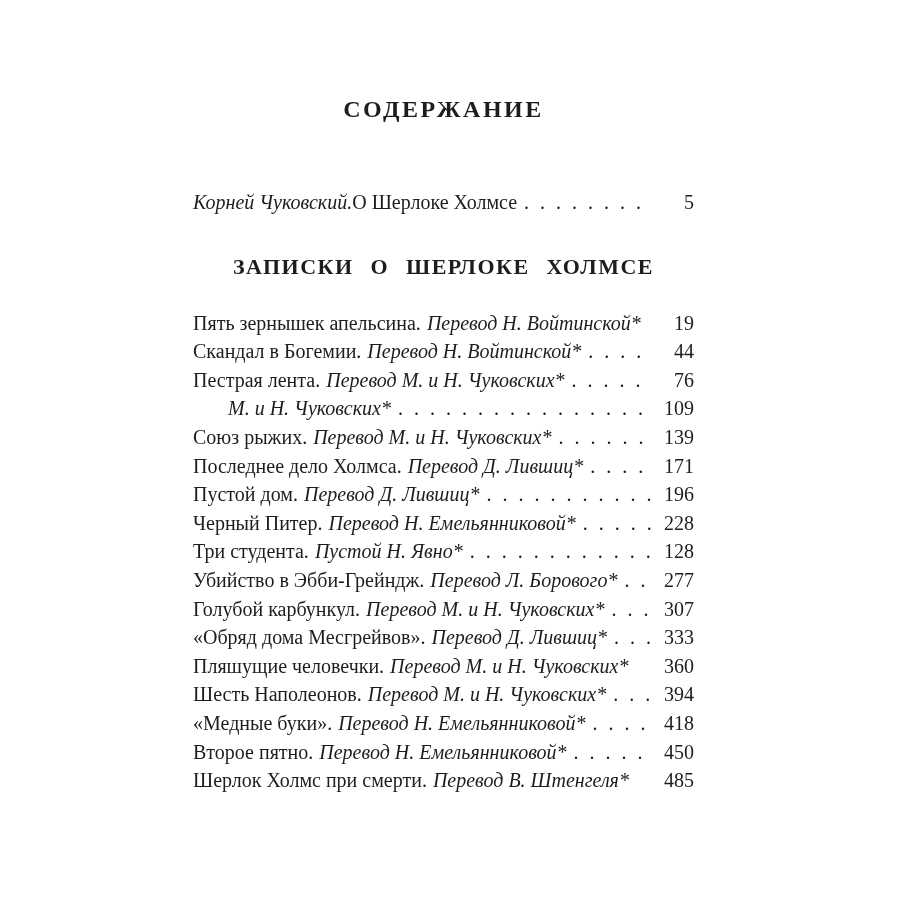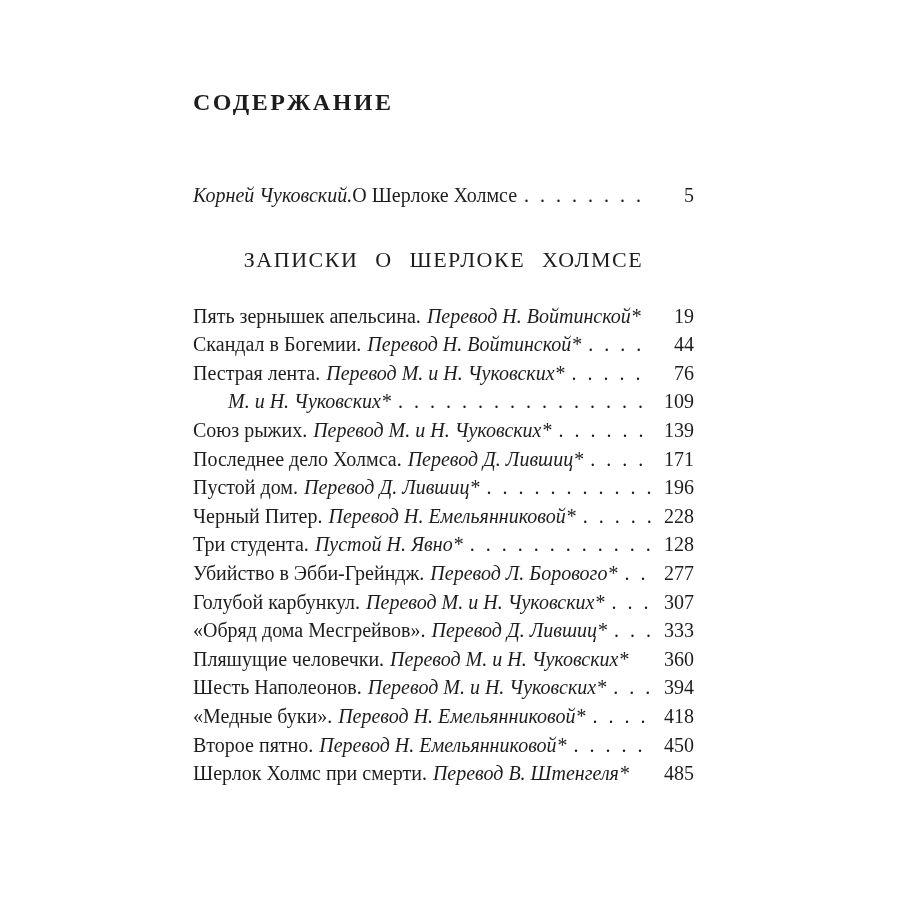--- a/index.html
+++ b/index.html
@@ -11,27 +11,28 @@
     background: #ffffff;
     color: #1d1d1d;
     font-family: "Liberation Serif", "DejaVu Serif", serif;
     padding: 88px 206px 0 193px;
     overflow: hidden;
   }
   h1.doc-title {
     font-size: 24px;
     font-weight: bold;
     letter-spacing: 2.5px;
-    margin: 0;
+    text-align: center;
+    margin: 7px;
     line-height: 29px;
     white-space: nowrap;
   }
   h2.section-heading {
     font-size: 22px;
-    font-weight: normal;
+    font-weight: bold;
     letter-spacing: 1.5px;
     word-spacing: 0.45em;
     text-align: center;
     margin: 36px 0 0 0;
     line-height: 28px;
     white-space: nowrap;
   }
   .row {
     display: flex;
     align-items: center;

